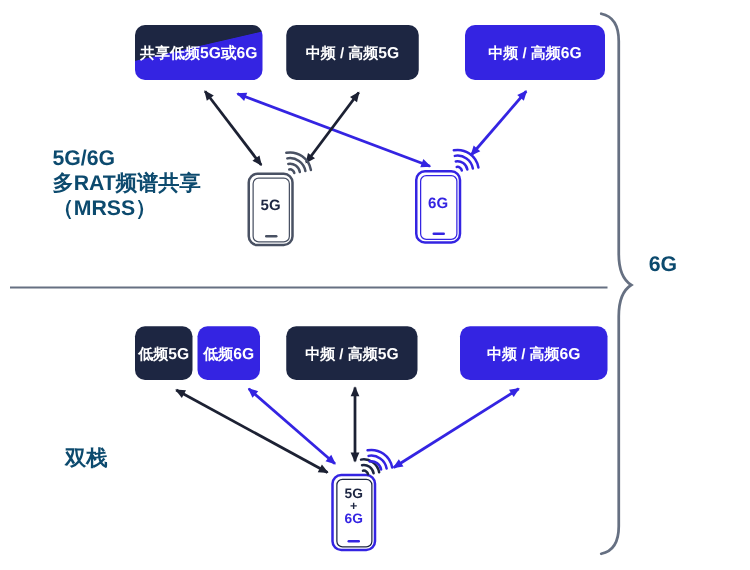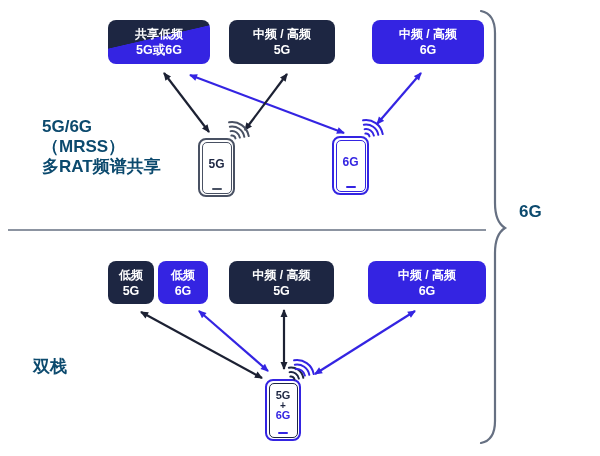--- a/index.html
+++ b/index.html
@@ -3,21 +3,21 @@
 <meta charset="utf-8">
 <style>
   html,body{margin:0;padding:0;background:#ffffff;}
   .canvas{
     position:relative;width:600px;height:456px;background:#ffffff;overflow:hidden;
     font-family:"Liberation Sans","DejaVu Sans",sans-serif;
   }
   
   .box{
     position:absolute;border-radius:8px;color:#ffffff;
-    display:flex;flex-direction:column;align-items:center;justify-content:center;
+    display:flex;align-items:center;justify-content:center;
     text-align:center;line-height:16px;z-index:2;
   }
   .box .l1{font-size:12px;font-weight:bold;}
   .box .l2{font-size:12.5px;font-weight:bold;text-align:center;}
   .bg-navy{background:var(--navy);}
   .bg-blue{background:var(--blue);}
   .bg-split{background:linear-gradient(167deg,var(--navy) 0 42%,var(--blue) 43% 100%);}
   
   .box.b-shared{left:108px;top:20px;width:102px;height:44px;}
   .box.b-mh5{left:229px;top:20px;width:106px;height:44px;}
@@ -26,21 +26,21 @@
   .box.b-low5{left:108px;top:261px;width:46px;height:43px;}
   .box.b-low6{left:158px;top:261px;width:50px;height:43px;}
   .box.b-mh5b{left:229px;top:261px;width:105px;height:43px;}
   .box.b-mh6b{left:368px;top:261px;width:118px;height:43px;}
   
   .side-label{
     position:absolute;color:#0c4a6e;font-weight:bold;font-size:17px;line-height:20px;
     z-index:2;white-space:nowrap;
   }
   .lbl-mrss{left:42px;top:117px;}
-  .lbl-dual{left:33px;top:357px;}
+  .lbl-dual{left:52px;top:357px;}
   .lbl-right{left:519px;top:201px;line-height:21px;}
   
   .phone{position:absolute;border-radius:8px;z-index:2;background:#ffffff;}
   .phone .inner{position:absolute;inset:1.5px;border-radius:5px;border:1px solid;}
   .phone .plabel{
     position:absolute;left:0;right:0;top:0;bottom:8px;
     display:flex;flex-direction:column;align-items:center;justify-content:center;
     font-weight:bold;font-size:12px;line-height:12px;
   }
   .phone .homebar{position:absolute;left:50%;transform:translateX(-50%);bottom:5px;width:10px;height:2.2px;border-radius:2px;}
@@ -113,22 +113,22 @@
     <div class="l1">中频 / 高频</div>
     <div class="l2">5G</div>
   </div>
   <div class="box bg-blue b-mh6">
     <div class="l1">中频 / 高频</div>
     <div class="l2">6G</div>
   </div>
 
   <div class="side-label lbl-mrss">
     <div>5G/6G</div>
+    <div>多RAT频谱共享</div>
     <div>（MRSS）</div>
-    <div>多RAT频谱共享</div>
   </div>
 
   <div class="phone ph-5g">
     <div class="inner"></div>
     <div class="plabel">5G</div>
     <div class="homebar"></div>
   </div>
   <svg class="arcs arc-navy" style="left:227px;top:116px;" width="24" height="24" viewBox="0 0 24 24">
     <path d="M8.45,22.39 A3.5,3.5 0 0 0 4.39,19.55"></path>
     <path d="M12.88,21.61 A8,8 0 0 0 3.61,15.12"></path>

